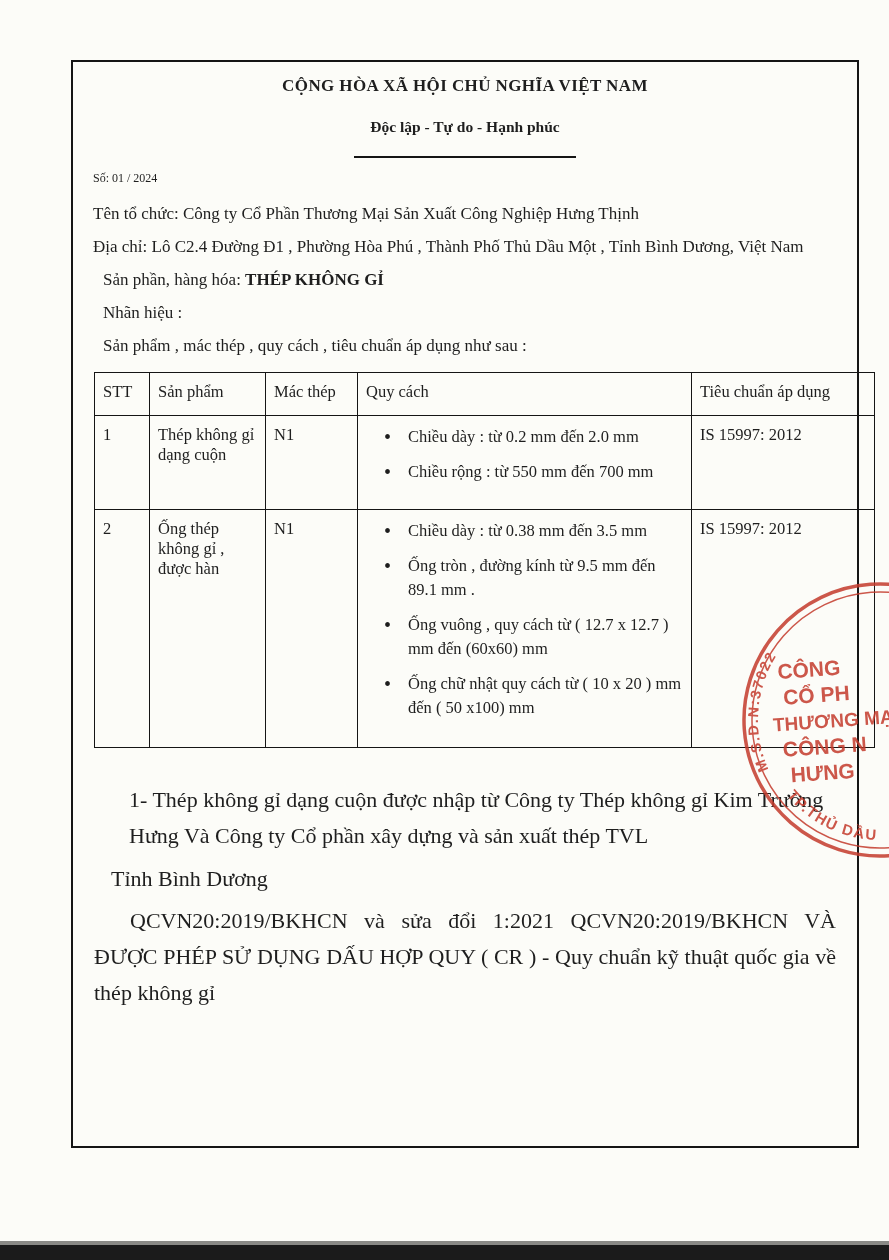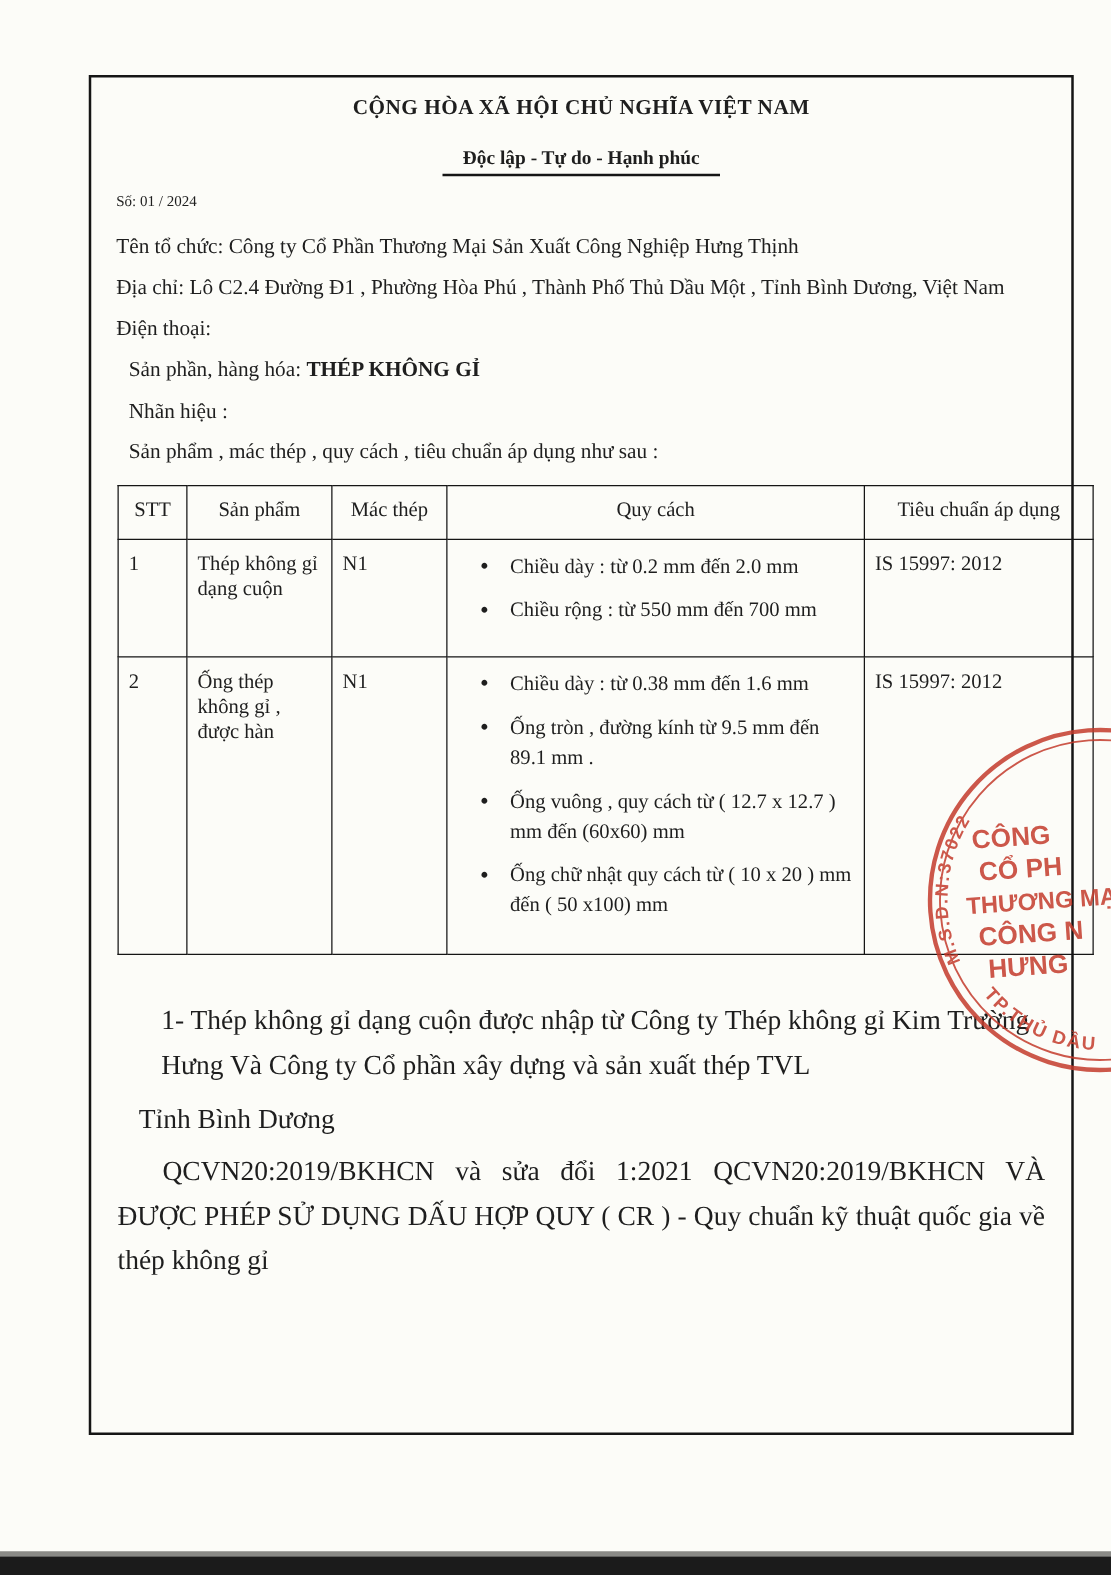--- a/index.html
+++ b/index.html
@@ -19,21 +19,21 @@
     border:2.5px solid #151515;
     box-sizing:content-box;
   }
   .inner{padding:14px 20px 0 20px;}
   .nat-header{text-align:center;}
   .nat-line1{font-weight:bold;font-size:17px;letter-spacing:.4px;}
   .motto{
     display:inline-block;
     font-weight:bold;font-size:15.5px;
     border-bottom:2px solid #151515;
-    padding:1px 16px 3px 16px;
+    padding:1px 16px 20px 16px;
     margin-top:3px;
   }
   .doc-title{
     text-align:center;
     font-family:"Liberation Sans", sans-serif;
     font-weight:bold;font-size:22px;
     letter-spacing:.5px;
     margin-top:28px;
   }
   .doc-number{font-size:12px;margin-top:13px;}
@@ -50,21 +50,21 @@
     margin:12px 0 0 1px;
     font-size:16.5px;
   }
   table.spec th, table.spec td{
     border:1.5px solid #151515;
     vertical-align:top;
     font-weight:normal;
     text-align:left;
     padding:9px 8px;
   }
-  table.spec th{height:24px;text-align:center;}
+  table.spec th{height:24px;}
   td.stt, th.stt{text-align:center;}
   td.mac{padding-left:22px;}
   td.spec-cell{padding-right:14px;}
   tr.r1{height:94px;}
   tr.r2{height:238px;}
   ul.bullets{list-style:none;margin:0;padding:0;}
   ul.bullets li{
     position:relative;
     padding-left:30px;
     margin:0 0 11px 12px;
@@ -116,21 +116,20 @@
         <div class="nat-line1">CỘNG HÒA XÃ HỘI CHỦ NGHĨA VIỆT NAM</div>
         <br>
         <span class="motto">Độc lập - Tự do - Hạnh phúc</span>
       </div>
 
       <div class="doc-number">Số: 01 / 2024</div>
 
       <div class="bodytext">
         <p class="org">Tên tổ chức: Công ty Cổ Phần Thương Mại Sản Xuất Công Nghiệp Hưng Thịnh</p>
         <p class="address">Địa chỉ: Lô C2.4 Đường Đ1 , Phường Hòa Phú , Thành Phố Thủ Dầu Một , Tỉnh Bình Dương, Việt Nam</p>
-        <p class="phone">Điện thoại:</p>
         <p class="product"><span>Sản phần, hàng hóa: </span><span class="bold">THÉP KHÔNG GỈ</span></p>
         <p class="brand">Nhãn hiệu :</p>
         <p class="intro">Sản phẩm , mác thép , quy cách , tiêu chuẩn áp dụng như sau :</p>
       </div>
 
       <table class="spec">
         <colgroup>
           <col style="width:55px">
             <col style="width:116px">
             <col style="width:92px">
@@ -158,21 +157,21 @@
               </ul>
             </td>
             <td>IS 15997: 2012</td>
           </tr>
           <tr class="r2">
             <td class="stt">2</td>
             <td>Ống thép không gỉ , được hàn</td>
             <td class="mac">N1</td>
             <td class="spec-cell">
               <ul class="bullets">
-                <li>Chiều dày : từ 0.38 mm đến 1.6 mm</li>
+                <li>Chiều dày : từ 0.38 mm đến 3.5 mm</li>
                 <li>Ống tròn , đường kính từ 9.5 mm đến 89.1 mm .</li>
                 <li>Ống vuông , quy cách từ ( 12.7 x 12.7 ) mm đến (60x60) mm</li>
                 <li>Ống chữ nhật quy cách từ ( 10 x 20 ) mm đến ( 50 x100) mm</li>
               </ul>
             </td>
             <td>IS 15997: 2012</td>
           </tr>
         </tbody>
       </table>
 

